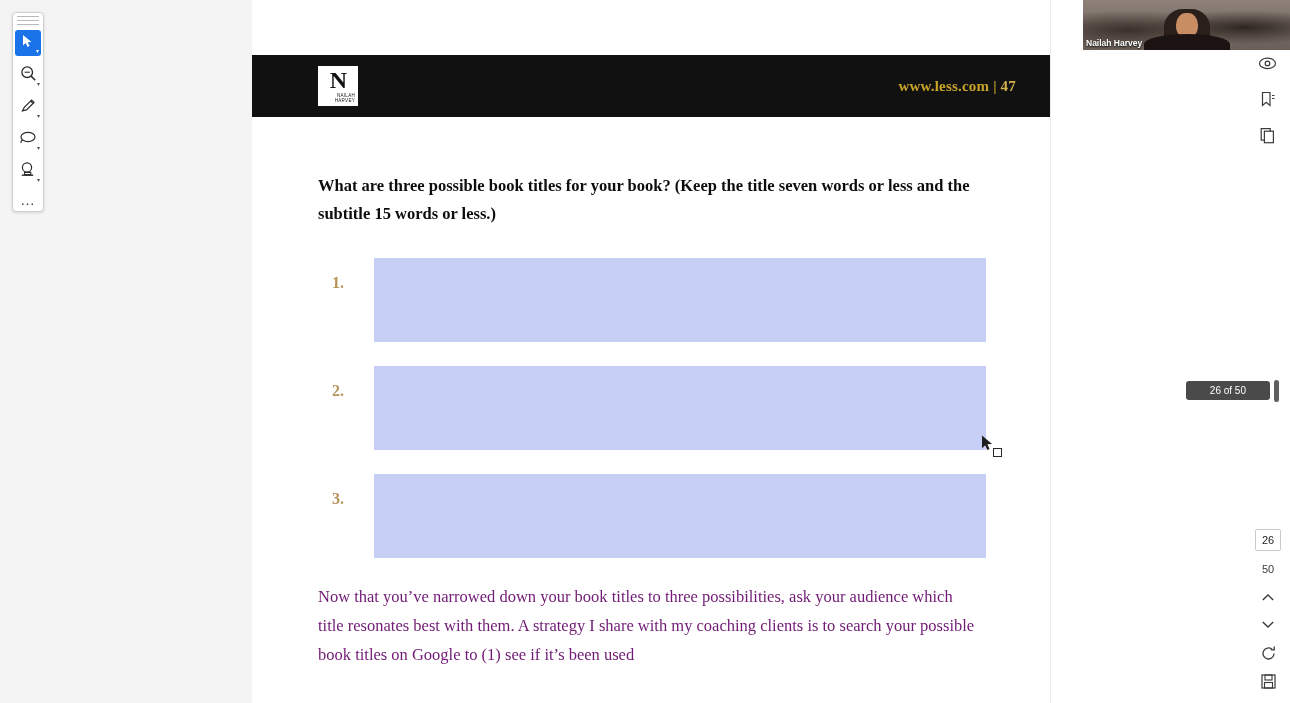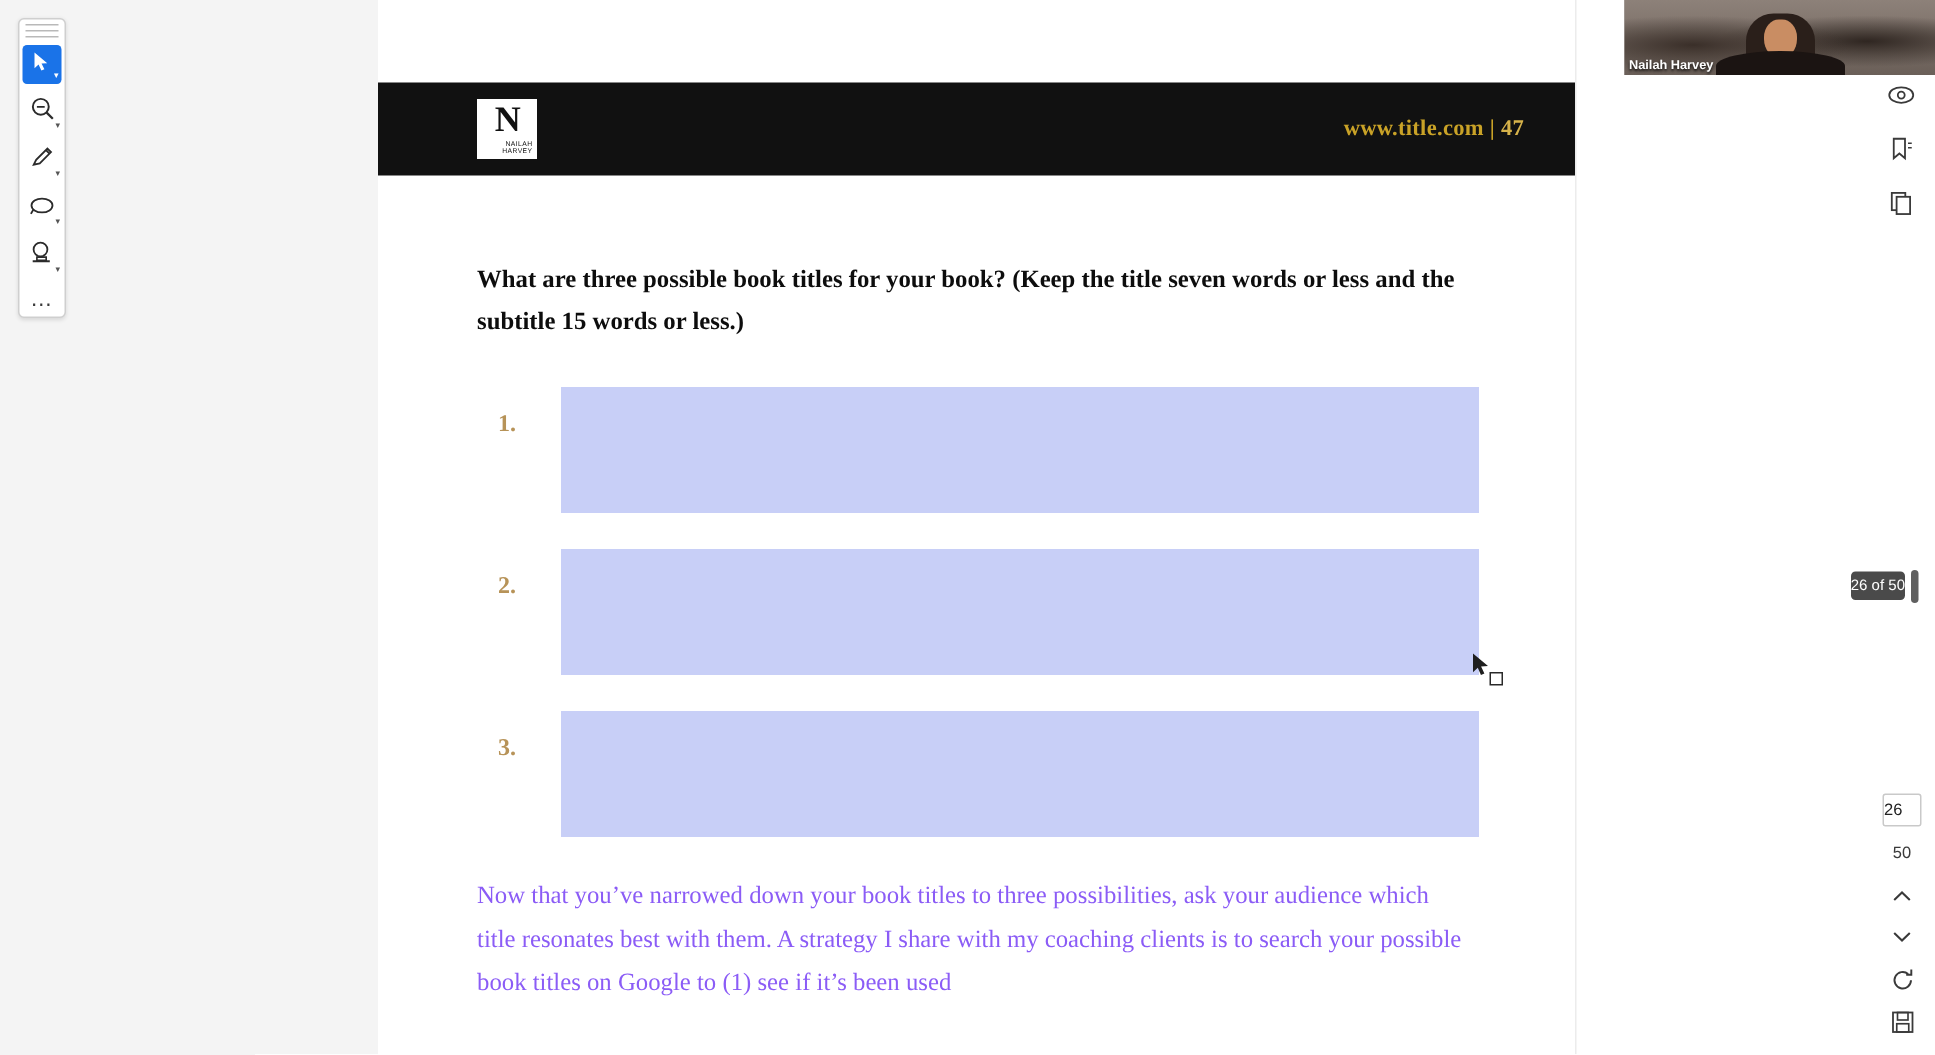--- a/index.html
+++ b/index.html
@@ -166,21 +166,21 @@
     font-family: "Liberation Serif", serif;
     font-size: 15px;
     color: #1b1b1b;
     padding: 8px 10px;
     resize: none;
     display: block;
   }
   .paragraph {
     font-family: "Liberation Serif", serif;
     font-size: 16.5px;
-    color: #8b5cf6;
+    color: #701a75;
     line-height: 29px;
     margin-top: 22px;
     max-width: 660px;
   }
 
   
   .right-rail {
     position: absolute;
     left: 1050px; top: 0;
     width: 240px; height: 703px;
@@ -267,38 +267,39 @@
     width: 5px; height: 22px;
     background: #5f5f5f;
     border-radius: 3px;
   }
   .scroll-tooltip {
     position: absolute;
     right: 20px; top: 381px;
     background: #4a4a4a;
     color: #ffffff;
     font-size: 10px;
-    padding: 4px 0;
+    padding: 4px 24px;
     border-radius: 3px;
     white-space: nowrap;
   }
 
   
   .page-ctrl {
     position: absolute;
     right: 8px; top: 529px;
     width: 28px;
     display: flex;
     flex-direction: column;
     align-items: center;
   }
   .page-input {
     width: 26px; height: 22px;
     border: 1px solid #c9c9c9;
     border-radius: 2px;
+    text-align: center;
     font-size: 11px;
     color: #222;
     background: #fff;
     outline: none;
     padding: 0;
   }
   .page-total {
     font-size: 11px;
     color: #3a3a3a;
     margin-top: 12px;
@@ -408,21 +409,21 @@
   </div>
 
   <div class="doc-page">
 
     <div class="doc-header">
       <div class="logo-box">
         <span class="logo-letter">N</span>
         <span class="logo-sub">NAILAH HARVEY</span>
       </div>
       <div class="header-right">
-        <span>www.title.com</span>
+        <span>www.less.com</span>
         <span>|</span>
         <span class="pagenum">47</span>
       </div>
     </div>
 
     <div class="doc-body">
       <div class="question">What are three possible book titles for your book? (Keep the title seven words or less and the subtitle 15 words or less.)</div>
 
       <div class="answer-list">
         <div class="answer-row">

